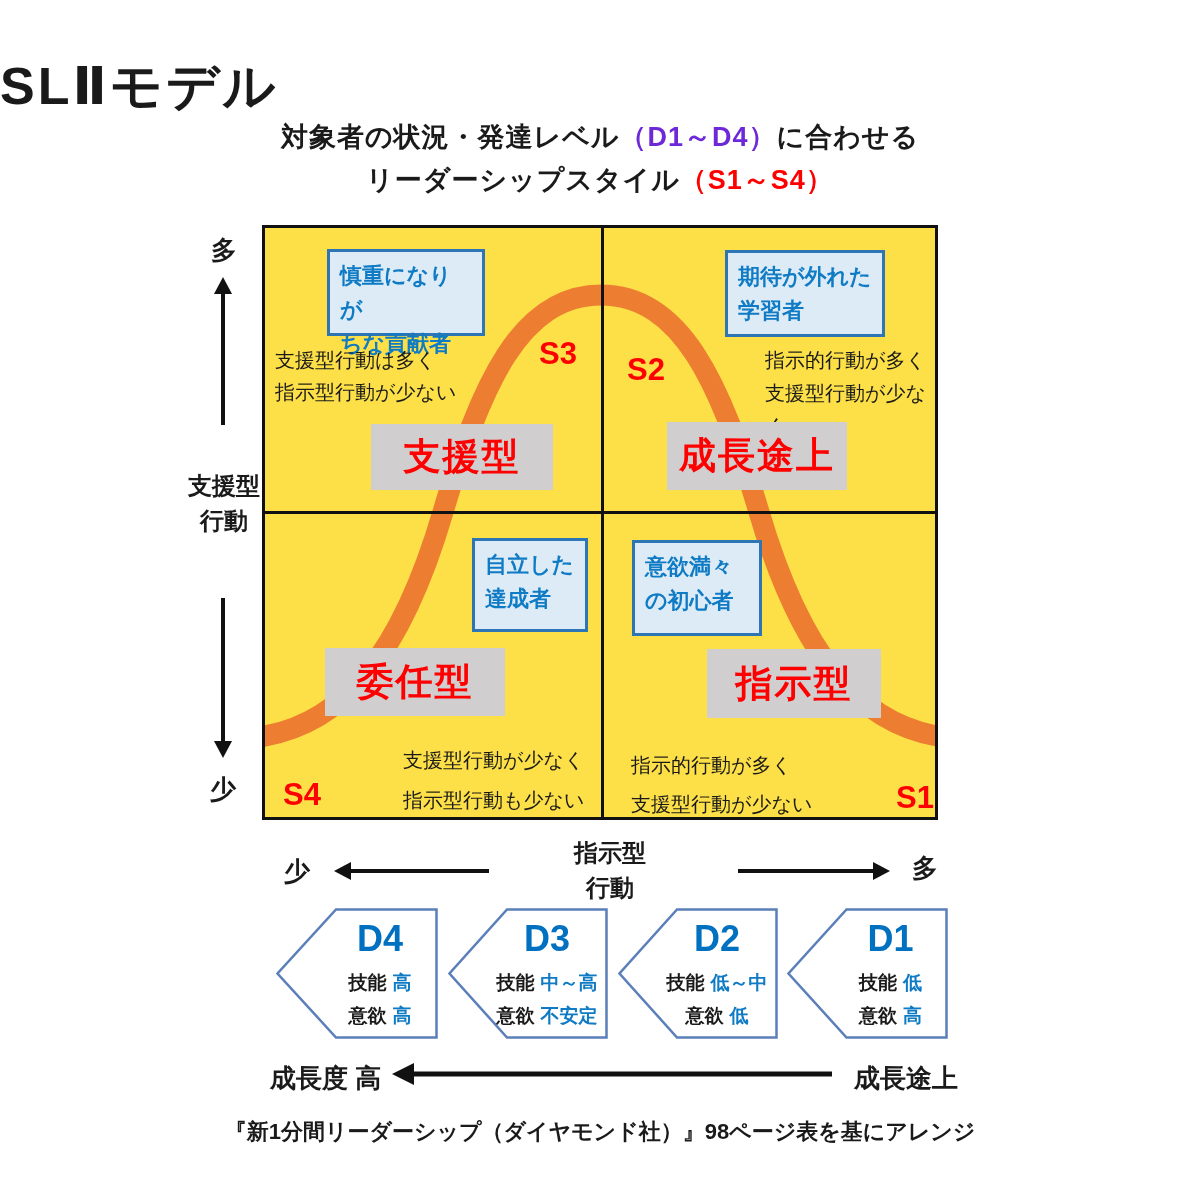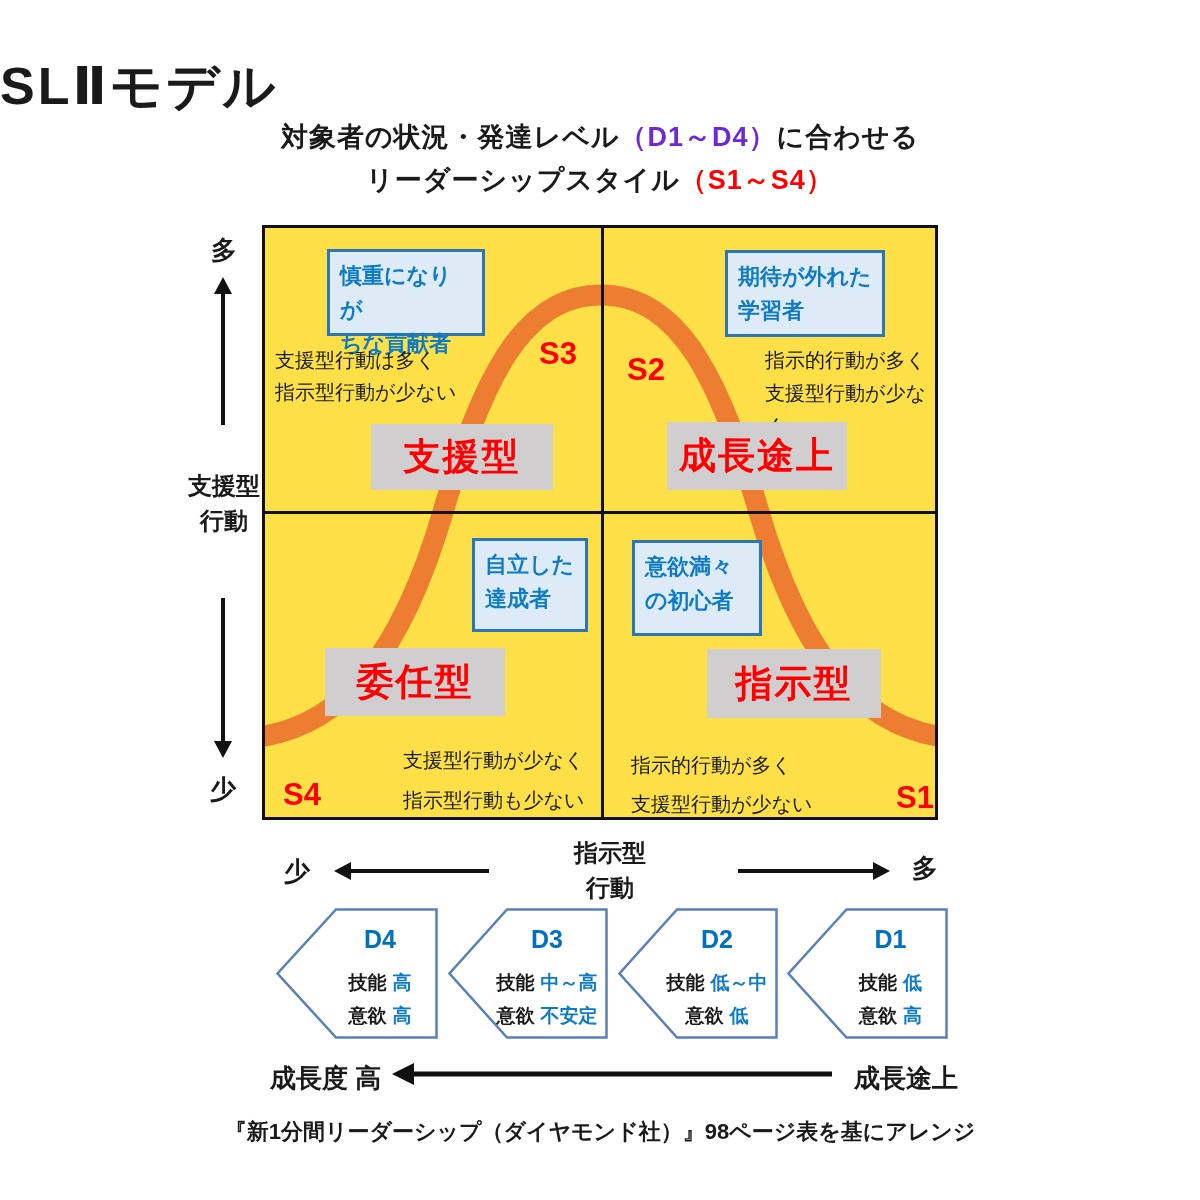--- a/index.html
+++ b/index.html
@@ -61,21 +61,21 @@
   .h-arrow.big.left .shaft { left:20px; }
   .h-arrow.big.left .head { border-top-width:11px; border-bottom-width:11px; border-right-width:22px; }
 
   .axis-word { position:absolute; font-size:26px; font-weight:bold; }
   .axis-name { position:absolute; font-size:24px; font-weight:bold; text-align:center; line-height:35px; }
 
   
   .chev { position:absolute; top:908px; width:160px; height:131px; }
   .chev svg { position:absolute; left:0; top:0; }
   .chev .content { position:absolute; left:50px; right:4px; top:12px; text-align:center; z-index:2; }
-  .chev .lvl { font-size:25px; font-weight:bold; color:#0070C0; line-height:38px; margin-bottom:8px; }
+  .chev .lvl { font-size:36px; font-weight:bold; color:#0070C0; line-height:38px; margin-bottom:8px; }
   .chev .row { font-size:19px; font-weight:bold; line-height:33px; white-space:nowrap; }
   .chev .row .lab { color:#1a1a1a; }
   .chev .row .val { color:#0F7BC4; margin-left:6px; }
 
   .growth-label { position:absolute; font-size:26px; font-weight:bold; }
   .citation { position:absolute; top:1117px; left:0; width:1200px; text-align:center;
               font-size:22px; font-weight:bold; }
 </style>
 </head>
 <body>

